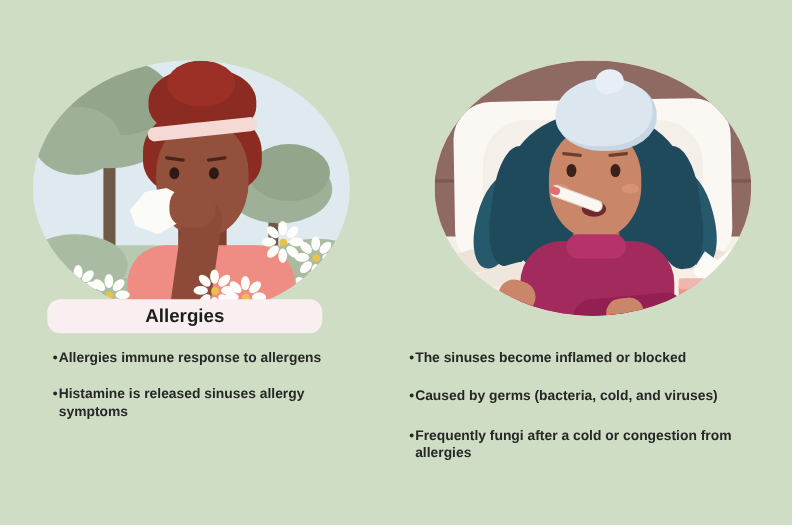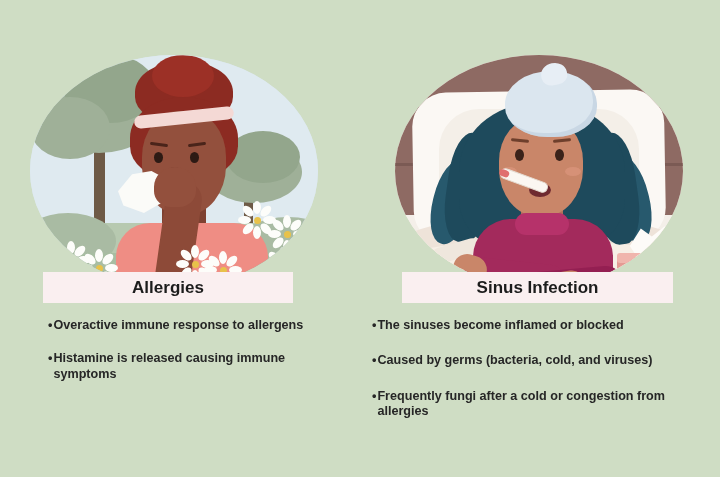--- a/index.html
+++ b/index.html
@@ -66,20 +66,21 @@
     width: 250px;
     height: 31px;
     background: #faeff0;
     display: flex;
     align-items: center;
     justify-content: center;
     font-size: 17px;
     font-weight: bold;
     color: #1c1c1c;
     z-index: 30;
+    border-radius: 12px;
   }
   .panel.right .caption {
     left: 14px;
     width: 271px;
   }
 
   
   .bullets {
     position: absolute;
     top: 318px;
@@ -486,31 +487,30 @@
       <div class="r-hand-r"></div>
 
       <div class="r-tissue-out"></div>
       <div class="r-tissuebox"></div>
       <div class="r-tissuebox-top"></div>
 
       <div class="r-blanket"></div>
       <div class="r-blanket2"></div>
     </div>
 
-    <div class="caption">Sinus Infection</div>
   </div>
 
   <div class="bullets left">
     <div class="bullet">
       <span class="dot">•</span>
-      <span class="btext">Overactive immune response to allergens</span>
+      <span class="btext">Allergies immune response to allergens</span>
     </div>
     <div class="bullet">
       <span class="dot">•</span>
-      <span class="btext">Histamine is released causing immune symptoms</span>
+      <span class="btext">Histamine is released sinuses allergy symptoms</span>
     </div>
   </div>
 
   <div class="bullets right">
     <div class="bullet">
       <span class="dot">•</span>
       <span class="btext">The sinuses become inflamed or blocked</span>
     </div>
     <div class="bullet">
       <span class="dot">•</span>

